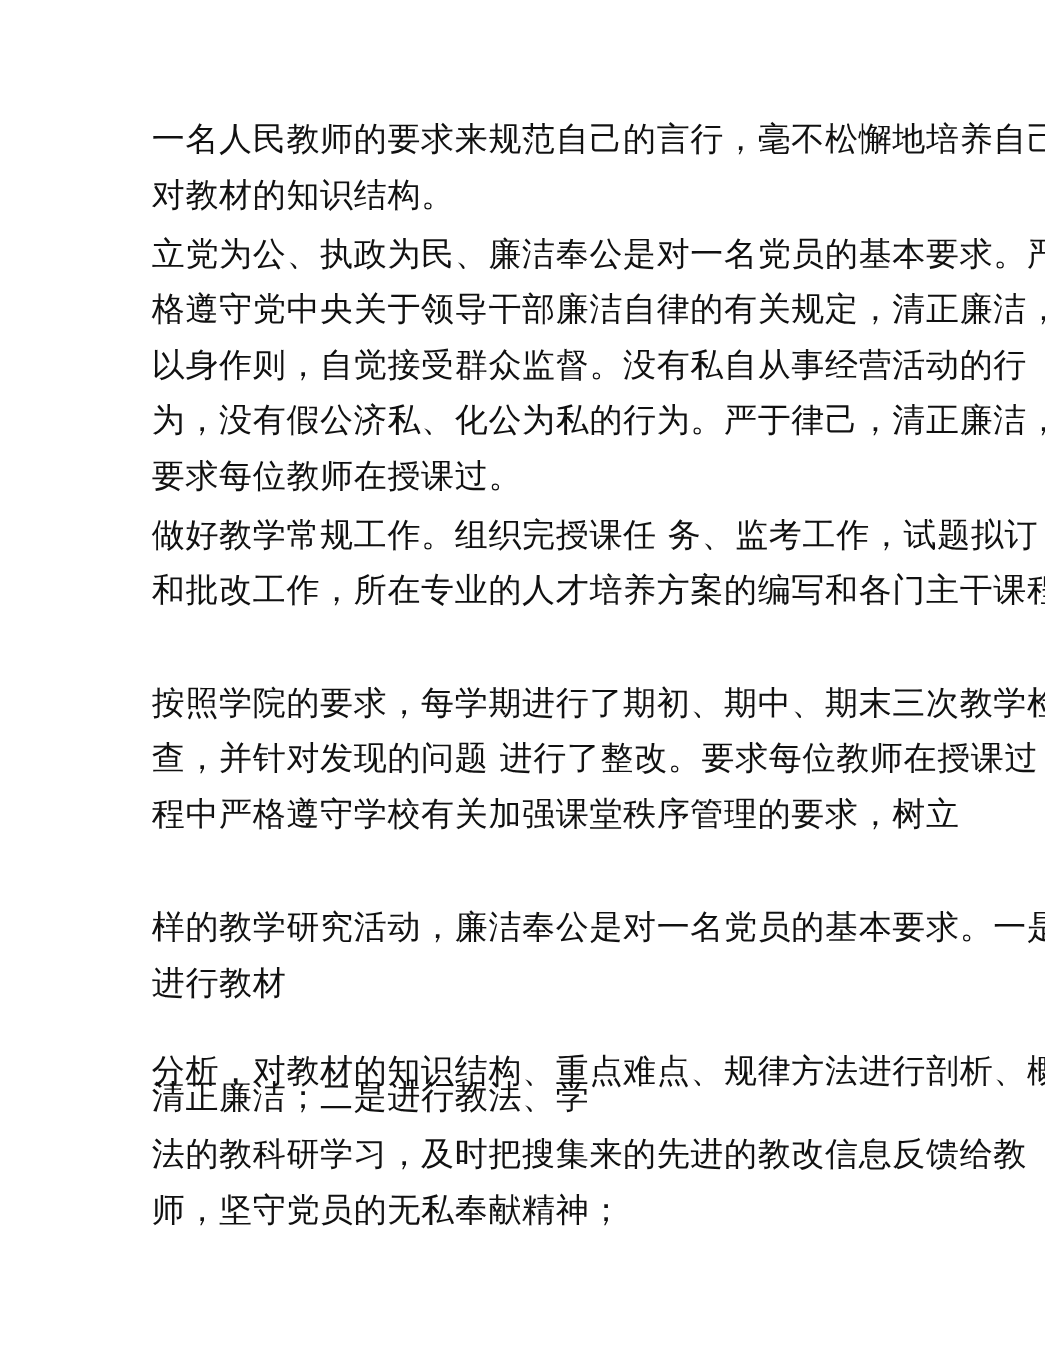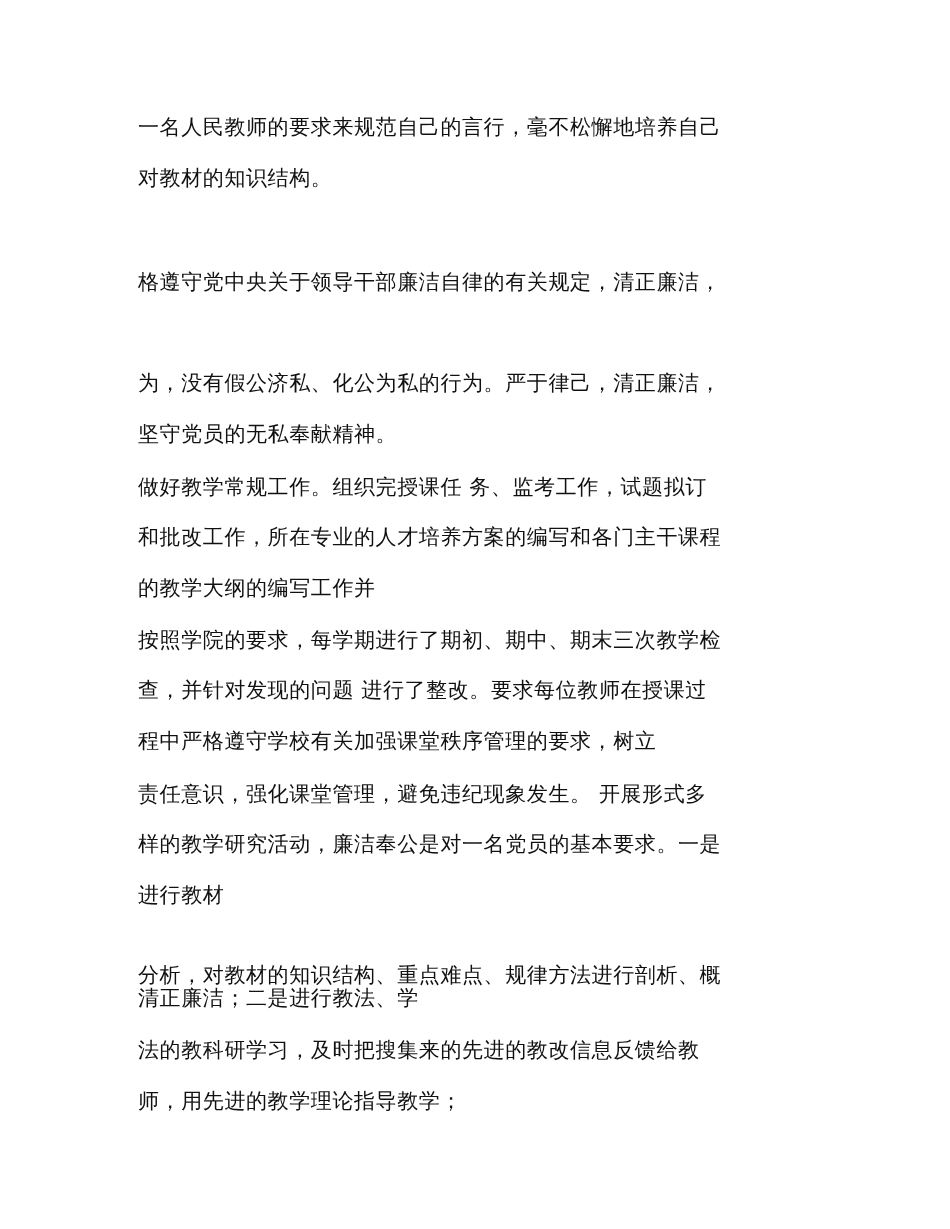--- a/index.html
+++ b/index.html
@@ -20,42 +20,42 @@
       left: 0;
       top: 0;
       width: 950px;
       height: 1229px;
       background: #ffffff;
     }
     .line {
       position: absolute;
       left: 138px;
       width: 690px;
-      font-size: 21px;
+      font-size: 30px;
       line-height: 34px;
       height: 34px;
       white-space: nowrap;
       letter-spacing: 0.6px;
     }
   </style>
 </head>
 <body>
 
 <div class="page">
   <div class="line" style="top:110px">一名人民教师的要求来规范自己的言行，毫不松懈地培养自己</div>
   <div class="line" style="top:161px">对教材的知识结构。</div>
+  <div class="line" style="top:215px">立党为公、执政为民、廉洁奉公是对一名党员的基本要求。严</div>
   <div class="line" style="top:265px">格遵守党中央关于领导干部廉洁自律的有关规定，清正廉洁，</div>
+  <div class="line" style="top:316px">以身作则，自觉接受群众监督。没有私自从事经营活动的行</div>
   <div class="line" style="top:366px">为，没有假公济私、化公为私的行为。严于律己，清正廉洁，</div>
-  <div class="line" style="top:417px">坚守党员的无私奉献精神。</div>
+  <div class="line" style="top:417px">要求每位教师在授课过。</div>
   <div class="line" style="top:470px">做好教学常规工作。组织完授课任 务、监考工作，试题拟订</div>
   <div class="line" style="top:520px">和批改工作，所在专业的人才培养方案的编写和各门主干课程</div>
-  <div class="line" style="top:571px">的教学大纲的编写工作并</div>
   <div class="line" style="top:623px">按照学院的要求，每学期进行了期初、期中、期末三次教学检</div>
   <div class="line" style="top:673px">查，并针对发现的问题 进行了整改。要求每位教师在授课过</div>
   <div class="line" style="top:724px">程中严格遵守学校有关加强课堂秩序管理的要求，树立</div>
-  <div class="line" style="top:777px">责任意识，强化课堂管理，避免违纪现象发生。 开展形式多</div>
   <div class="line" style="top:827px">样的教学研究活动，廉洁奉公是对一名党员的基本要求。一是</div>
   <div class="line" style="top:878px">进行教材</div>
   <div class="line" style="top:958px">分析，对教材的知识结构、重点难点、规律方法进行剖析、概</div>
   <div class="line" style="top:981px">清正廉洁；二是进行教法、学</div>
   <div class="line" style="top:1033px">法的教科研学习，及时把搜集来的先进的教改信息反馈给教</div>
-  <div class="line" style="top:1084px">师，用先进的教学理论指导教学；</div>
+  <div class="line" style="top:1084px">师，坚守党员的无私奉献精神；</div>
 </div>
 
 </body></html>

